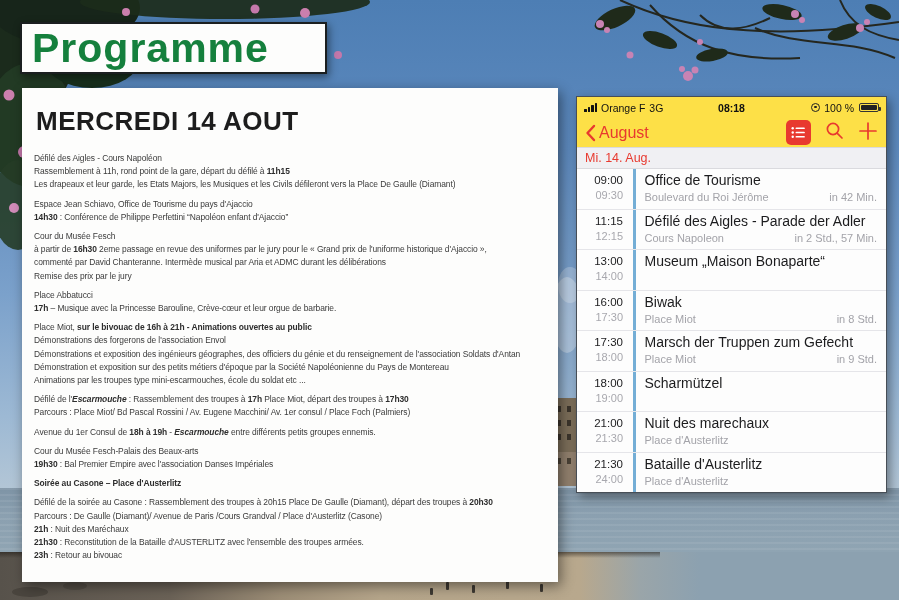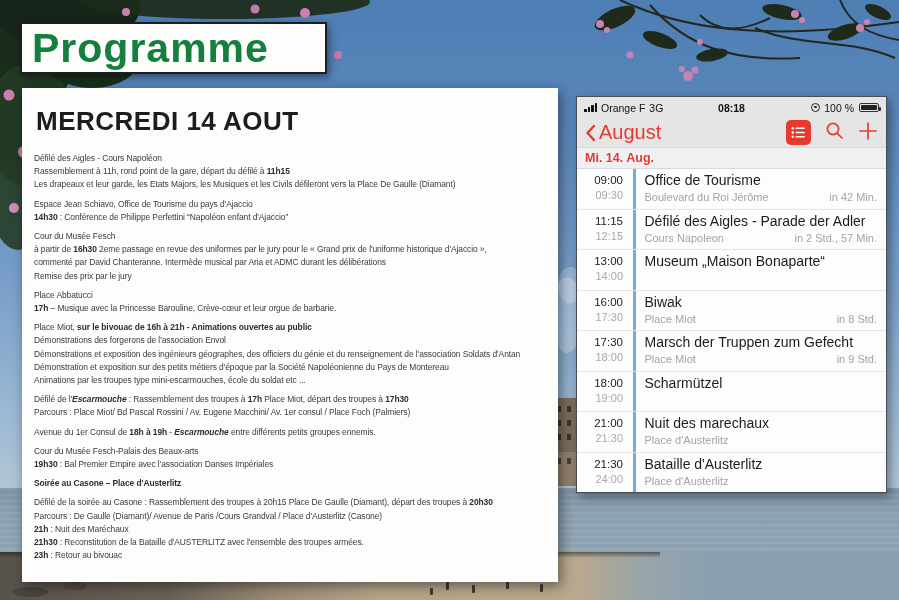--- a/index.html
+++ b/index.html
@@ -33,43 +33,43 @@
     color:#3b3b3b; }
   .doc-title { font-size:26px; font-weight:bold; color:#1d1d1d; letter-spacing:.5px; margin:2px 0 14px 2px; }
   .doc-body { transform:scaleX(.88); transform-origin:0 0; width:113.6%; }
   .doc-block { margin-top:6px; }
   .doc-line { font-size:9.6px; line-height:13.2px; letter-spacing:-.1px; color:#3b3b3b; }
   .doc-line .b { font-weight:bold; color:#2e2e2e; }
   .doc-line .i { font-style:italic; }
 
   
   .phone { position:absolute; left:576px; top:96px; width:311px; height:397px; z-index:4;
-    background:#e5e5e5; border:1px solid #474e56; box-shadow:3px 4px 10px rgba(0,0,0,.4);
+    background:#fde047; border:1px solid #474e56; box-shadow:3px 4px 10px rgba(0,0,0,.4);
     display:flex; flex-direction:column; }
   .status-bar { height:21px; display:flex; align-items:center; padding:0 7px; font-size:10.5px; color:#111; }
   .sb-left, .sb-right { display:flex; align-items:center; gap:4px; flex:1; }
   .sb-right { justify-content:flex-end; }
   .sb-center { font-weight:bold; }
   .signal { display:flex; align-items:flex-end; gap:1px; height:9px; }
   .signal i { display:block; width:2.5px; background:#111; border-radius:.5px; }
   .signal i:nth-child(1){height:3px}.signal i:nth-child(2){height:5px}
   .signal i:nth-child(3){height:7px}.signal i:nth-child(4){height:9px}
   .lock-icon { width:9px; height:9px; border:1.2px solid #222; border-radius:50%; position:relative; }
   .lock-icon::after { content:""; position:absolute; left:2.2px; top:2.2px; width:2.2px; height:2.2px; background:#222; border-radius:50%; }
   .battery { width:20px; height:9px; border:1px solid #333; border-radius:2px; padding:1px; position:relative; margin-left:1px; }
   .battery::before { content:""; display:block; width:100%; height:100%; background:#222; border-radius:1px; }
   .battery::after { content:""; position:absolute; right:-3px; top:2.5px; width:2px; height:4px; background:#333; border-radius:0 1px 1px 0; }
 
   .nav-bar { height:29px; display:flex; align-items:center; padding:0 8px; }
-  .back-btn { display:flex; align-items:center; gap:3px; color:#e8392f; font-size:20px; cursor:default; }
+  .back-btn { display:flex; align-items:center; gap:3px; color:#e8392f; font-size:16px; cursor:default; }
   .nav-icons { margin-left:auto; display:flex; align-items:center; gap:14px; }
   .listview-btn { width:25px; height:25px; background:#e8392f; border-radius:5px; display:flex; align-items:center; justify-content:center; }
 
   .day-header { height:22px; background:#f0f0f3; border-top:1px solid #dadade; border-bottom:1px solid #dadade;
-    display:flex; align-items:center; padding:0 8px; font-size:12.5px; font-weight:bold; color:#e8392f; }
+    display:flex; align-items:center; padding:0 8px; font-size:12.5px; font-weight:normal; color:#e8392f; }
 
   .event-list { flex:1; display:flex; flex-direction:column; }
   .ev-row { flex:1; display:flex; border-bottom:1px solid #e5e5e9; background:#fdfdfd; }
   .ev-row:last-child { border-bottom:none; }
   .ev-times { width:46px; text-align:right; padding-top:4px; flex:none; }
   .ev-start { font-size:11.5px; color:#1c1c1e; line-height:14px; }
   .ev-end { font-size:11px; color:#a8a8ae; line-height:13px; margin-top:2px; }
   .ev-bar { width:2.5px; background:#74aed6; margin:0 9px 0 10px; flex:none; }
   .ev-main { flex:1; padding-top:3px; min-width:0; }
   .ev-title { font-size:14px; color:#1c1c1e; line-height:17px; white-space:nowrap; }

